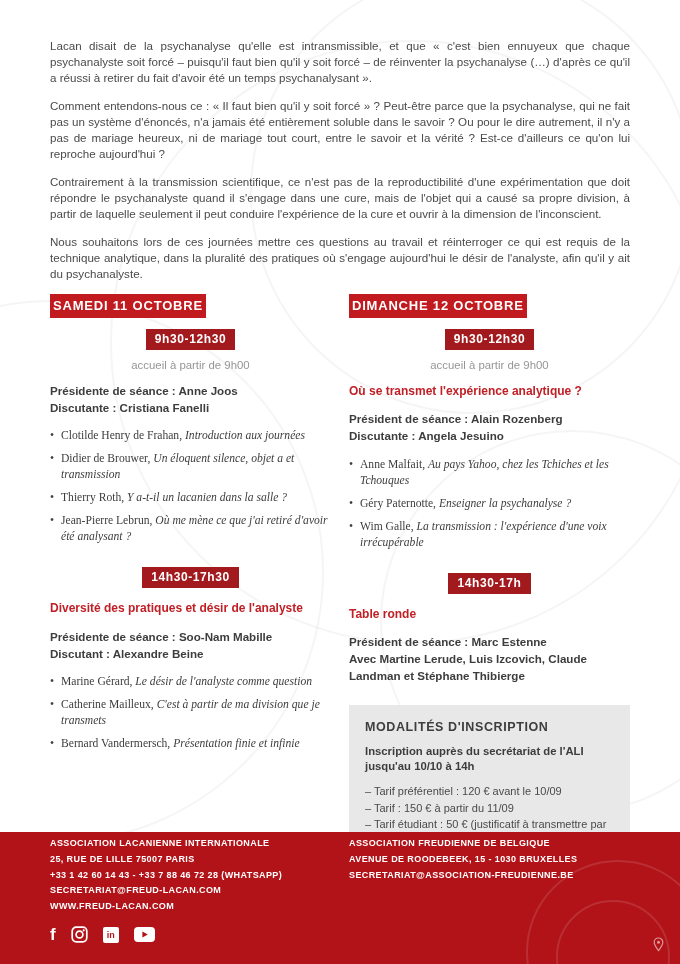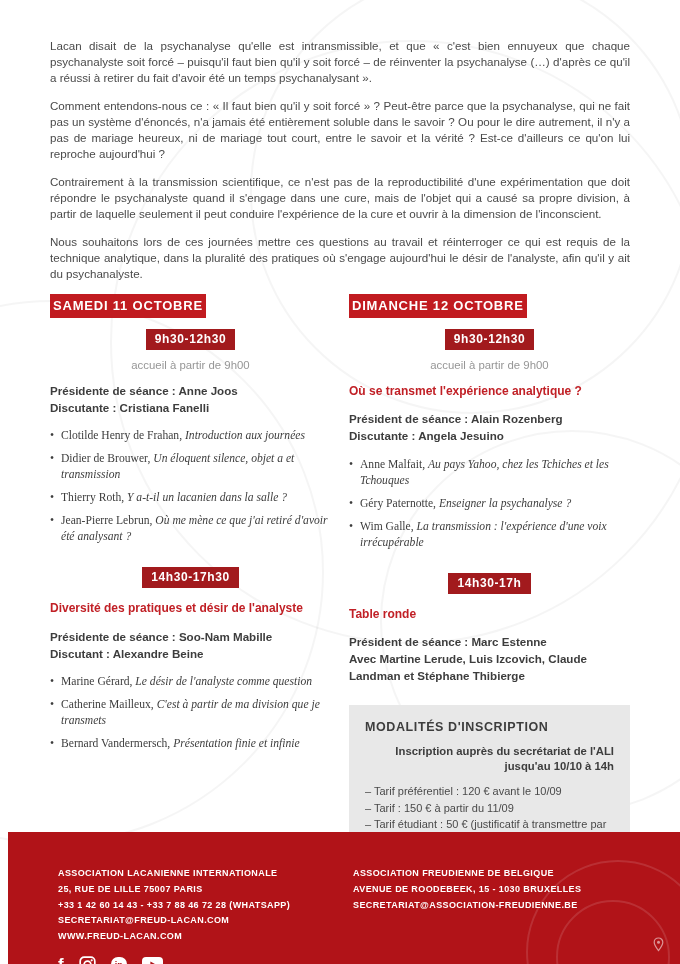--- a/index.html
+++ b/index.html
@@ -22,33 +22,33 @@
   .chair-block{margin:0 0 12px;}
   .chair-line{font-weight:bold;color:#3d3d3d;font-size:11.6px;line-height:1.45;}
   .question{color:#c12026;font-weight:bold;font-size:12px;line-height:1.38;margin:0 0 12px;}
   ul.talks{margin:0 0 4px;padding:0;list-style:none;}
   ul.talks li{position:relative;padding-left:11px;font-size:11.6px;color:#3d3d3d;line-height:1.38;margin-bottom:7px;font-family:Liberation Serif, serif;}
   ul.talks li::before{content:"•";position:absolute;left:0;top:0;color:#3d3d3d;}
   .talk-title{font-style:italic;}
   .session{margin-top:22px;}
   .inscription{background:#e8e8e8;padding:15px 16px 16px;margin-top:20px;}
   .inscription-title{font-size:12.5px;font-weight:bold;letter-spacing:0.6px;color:#3d3d3d;margin:0 0 10px;}
-  .inscription-lead{font-weight:bold;font-size:11.3px;color:#3d3d3d;line-height:1.35;margin:0 0 9px;text-align:right;}
+  .inscription-lead{font-weight:bold;font-size:11.3px;color:#3d3d3d;line-height:1.35;margin:0 0 9px;}
   .tariff-line{font-size:11px;color:#4a4a4a;line-height:1.5;padding-left:10px;text-indent:-10px;}
   .inscription-note{font-style:italic;font-size:11px;color:#4a4a4a;margin-top:10px;line-height:1.42;}
-  .footer{position:absolute;left:8px;right:0;bottom:0;height:132px;background:#b11318;color:#fff;
-    padding:34px 50px 0;box-sizing:border-box;overflow:hidden;z-index:2;}
+  .footer{position:absolute;left:0;right:0;bottom:0;height:132px;background:#b11318;color:#fff;
+    padding:4px 50px 0;box-sizing:border-box;overflow:hidden;z-index:2;}
   .footer .decorw{position:absolute;border-radius:50%;border:2px solid rgba(255,255,255,0.12);pointer-events:none;}
   .footer-cols{display:flex;gap:18px;position:relative;z-index:1;}
   .footer-col{flex:1;min-width:0;}
   .footer-line{font-size:9px;font-weight:bold;letter-spacing:0.4px;line-height:1.75;margin:0;white-space:nowrap;}
   a.footer-link{color:#fff;text-decoration:none;text-align:center;}
   .social-row{display:flex;align-items:center;gap:15px;margin-top:11px;position:relative;z-index:1;}
   .ic-fb{font-weight:bold;font-size:17px;line-height:18px;color:#fff;}
-  .ic-li{width:16px;height:16px;background:#fff;border-radius:7px;color:#b11318;font-weight:bold;font-size:9px;
+  .ic-li{width:16px;height:16px;background:#fff;border-radius:2px;color:#b11318;font-weight:bold;font-size:9px;
     display:flex;align-items:center;justify-content:center;}
   .pin{position:absolute;right:16px;bottom:8px;opacity:0.55;}
 </style>
 </head>
 <body>
 
 <div class="decor" style="left:250px;top:-30px;width:440px;height:440px;"></div>
 <div class="decor" style="left:110px;top:40px;width:600px;height:600px;"></div>
 <div class="decor" style="left:-220px;top:300px;width:540px;height:540px;"></div>
 <div class="decor" style="left:380px;top:430px;width:380px;height:380px;"></div>

